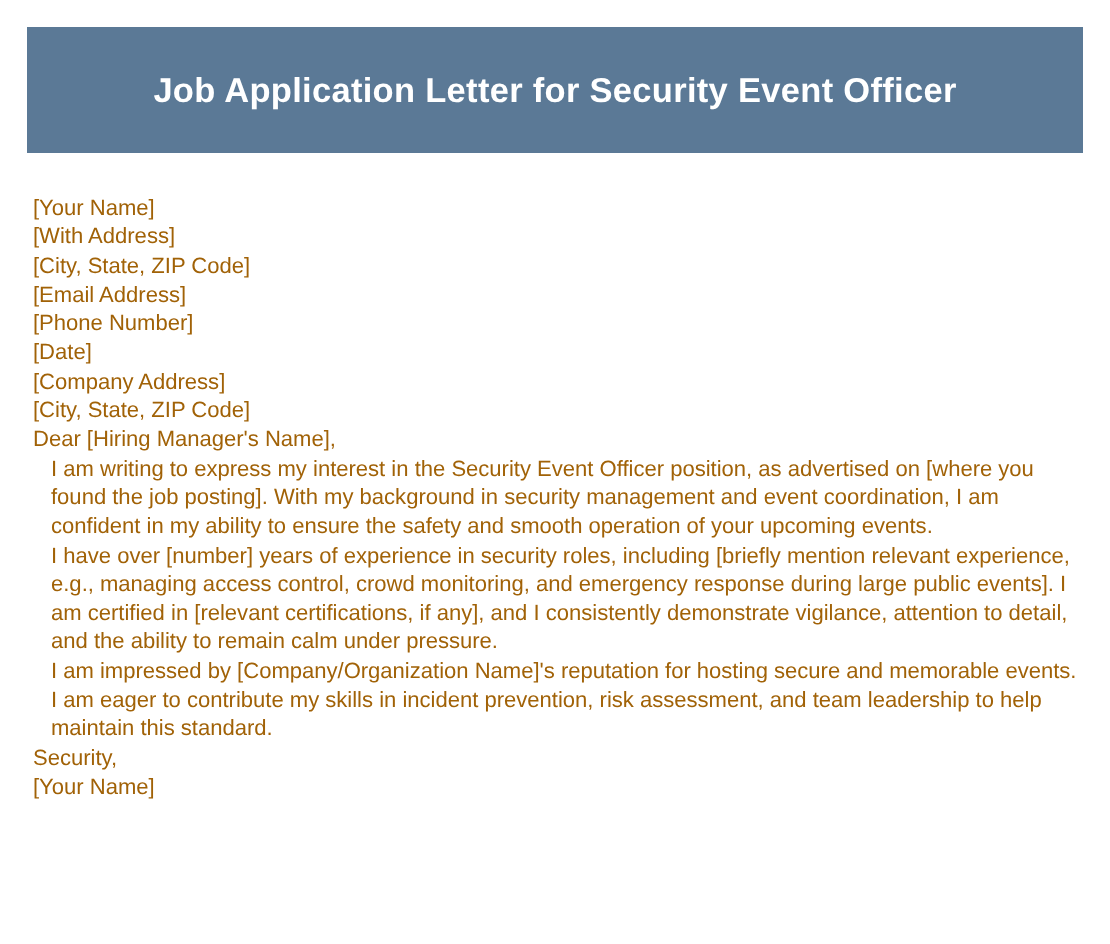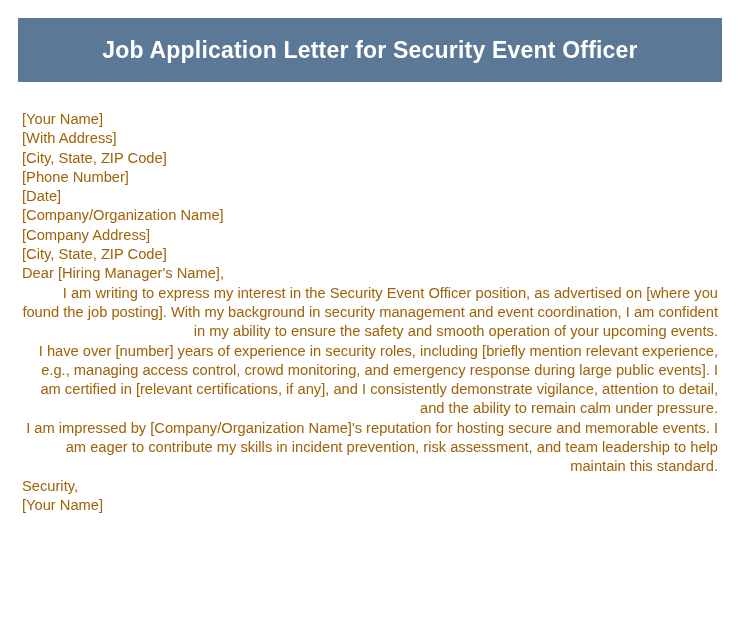--- a/index.html
+++ b/index.html
@@ -15,21 +15,21 @@
     overflow: hidden;
   }
   .page {
     position: relative;
     width: 740px;
     height: 629px;
     box-sizing: border-box;
   }
   .header-banner {
     margin: 18px 18px 0 18px;
-    height: 64px;
+    height: 84px;
     background: #5b7996;
     display: flex;
     align-items: center;
     justify-content: center;
   }
   .header-title {
     color: #ffffff;
     font-size: 23px;
     font-weight: bold;
     letter-spacing: 0.2px;
@@ -39,44 +39,45 @@
     margin: 28px 22px 0 22px;
     font-size: 14.7px;
     line-height: 19.3px;
     color: #a16207;
   }
   .line {
     white-space: pre-wrap;
   }
   .para {
     white-space: pre-wrap;
-    text-align: right;
+    text-align: left;
+    margin-left: 12px;
   }
 </style>
 </head>
 <body>
 
 <div class="page">
 
   <div class="header-banner">
     <div class="header-title">Job Application Letter for Security Event Officer</div>
   </div>
 
   <div class="letter-body">
 
     <div>
       <div class="line">[Your Name]</div>
       <div class="line">[With Address]</div>
       <div class="line">[City, State, ZIP Code]</div>
+      <div class="line">[Email Address]</div>
       <div class="line">[Phone Number]</div>
       <div class="line">[Date]</div>
     </div>
 
     <div>
-      <div class="line">[Company/Organization Name]</div>
       <div class="line">[Company Address]</div>
       <div class="line">[City, State, ZIP Code]</div>
     </div>
 
     <div class="line">Dear [Hiring Manager's Name],</div>
 
     <div class="para">I am writing to express my interest in the Security Event Officer position, as advertised on [where you found the job posting]. With my background in security management and event coordination, I am confident in my ability to ensure the safety and smooth operation of your upcoming events.</div>
     <div class="para">I have over [number] years of experience in security roles, including [briefly mention relevant experience, e.g., managing access control, crowd monitoring, and emergency response during large public events]. I am certified in [relevant certifications, if any], and I consistently demonstrate vigilance, attention to detail, and the ability to remain calm under pressure.</div>
     <div class="para">I am impressed by [Company/Organization Name]'s reputation for hosting secure and memorable events. I am eager to contribute my skills in incident prevention, risk assessment, and team leadership to help maintain this standard.</div>
 

